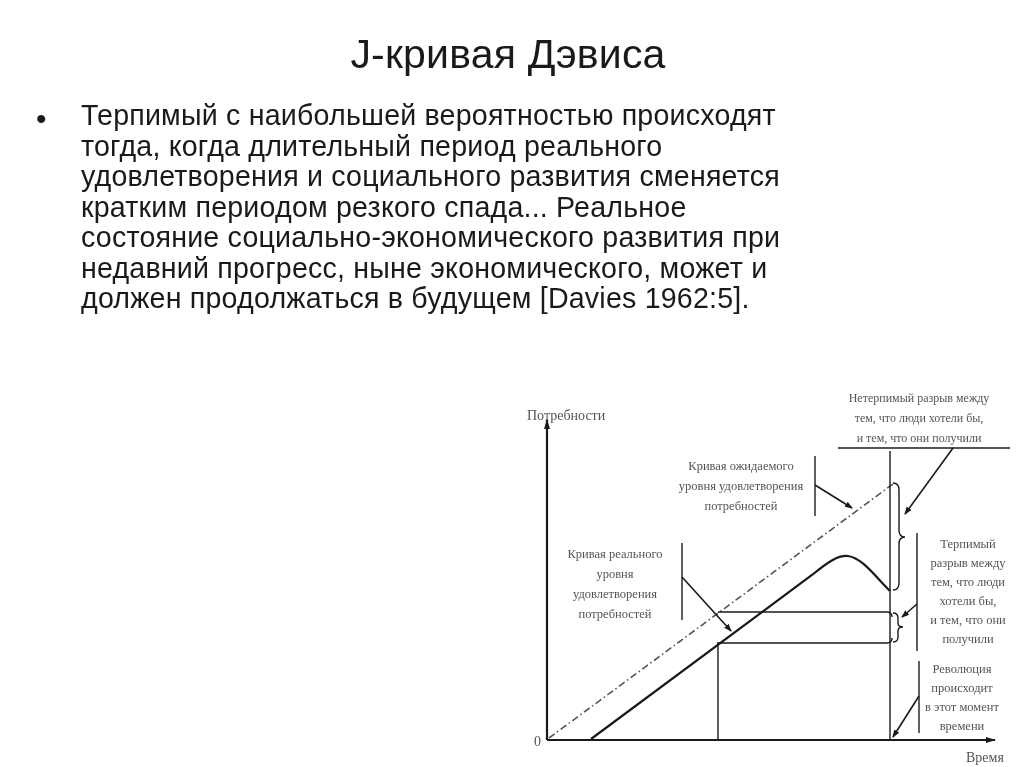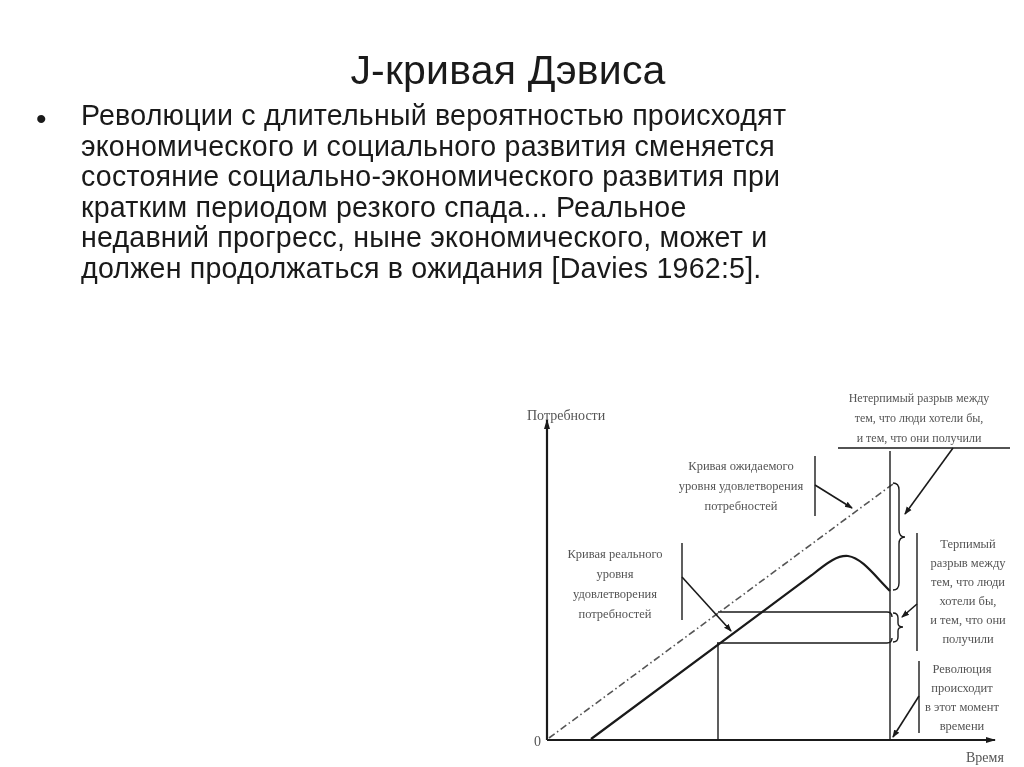--- a/index.html
+++ b/index.html
@@ -1,39 +1,40 @@
 <!DOCTYPE html>
 <html><head>
 <meta charset="utf-8">
 <style>
   html, body { margin: 0; padding: 0; background: #ffffff; }
   body { width: 1024px; height: 767px; position: relative; overflow: hidden; font-family: "Liberation Sans", "DejaVu Sans", sans-serif; color: #1a1a1a; }
-  .title { position: absolute; left: 0; top: 30px; width: 1024px; text-align: center; font-size: 41px; line-height: 48px; letter-spacing: 0.2px; margin-top: 16px; }
+  .title { position: absolute; left: 0; top: 30px; width: 1024px; text-align: center; font-size: 41px; line-height: 48px; letter-spacing: 0.2px; }
   .title span { display: inline-block; margin-left: -8px; }
   .bullet-wrap { position: absolute; left: 36px; top: 100px; width: 940px; }
   .bullet-dot { position: absolute; left: 0; top: 4px; font-size: 30px; line-height: 30px; }
   .bullet-text { position: absolute; left: 45px; top: 0; width: 890px; font-size: 28.6px; line-height: 30.5px; letter-spacing: 0.2px; }
   .bullet-text div { white-space: nowrap; }
   svg.diagram { position: absolute; left: 0; top: 0; }
   .serif { font-family: "Liberation Serif", "DejaVu Serif", serif; fill: #555; }
 </style>
 </head>
 <body>
 
 <div class="title"><span>J-кривая Дэвиса</span></div>
 
 <div class="bullet-wrap">
   <div class="bullet-dot">•</div>
   <div class="bullet-text">
-    <div>Революции с длительный вероятностью происходят</div>
-    <div>экономического и социального развития сменяется</div>
+    <div>Терпимый с наибольшей вероятностью происходят</div>
+    <div>тогда, когда длительный период реального</div>
+    <div>удовлетворения и социального развития сменяется</div>
+    <div>кратким периодом резкого спада... Реальное</div>
     <div>состояние социально-экономического развития при</div>
-    <div>кратким периодом резкого спада... Реальное</div>
     <div>недавний прогресс, ныне экономического, может и</div>
-    <div>должен продолжаться в ожидания [Davies 1962:5].</div>
+    <div>должен продолжаться в будущем [Davies 1962:5].</div>
   </div>
 </div>
 
 <svg class="diagram" width="1024" height="767" viewBox="0 0 1024 767">
   <defs>
     <marker id="arrowHead" markerWidth="8" markerHeight="8" refX="7" refY="4" orient="auto" markerUnits="userSpaceOnUse">
       <path d="M0,1 L8,4 L0,7 Z" fill="#1a1a1a"></path>
     </marker>
     <marker id="axisHead" markerWidth="10" markerHeight="10" refX="9" refY="5" orient="auto" markerUnits="userSpaceOnUse">
       <path d="M0,2 L10,5 L0,8 Z" fill="#1a1a1a"></path>

